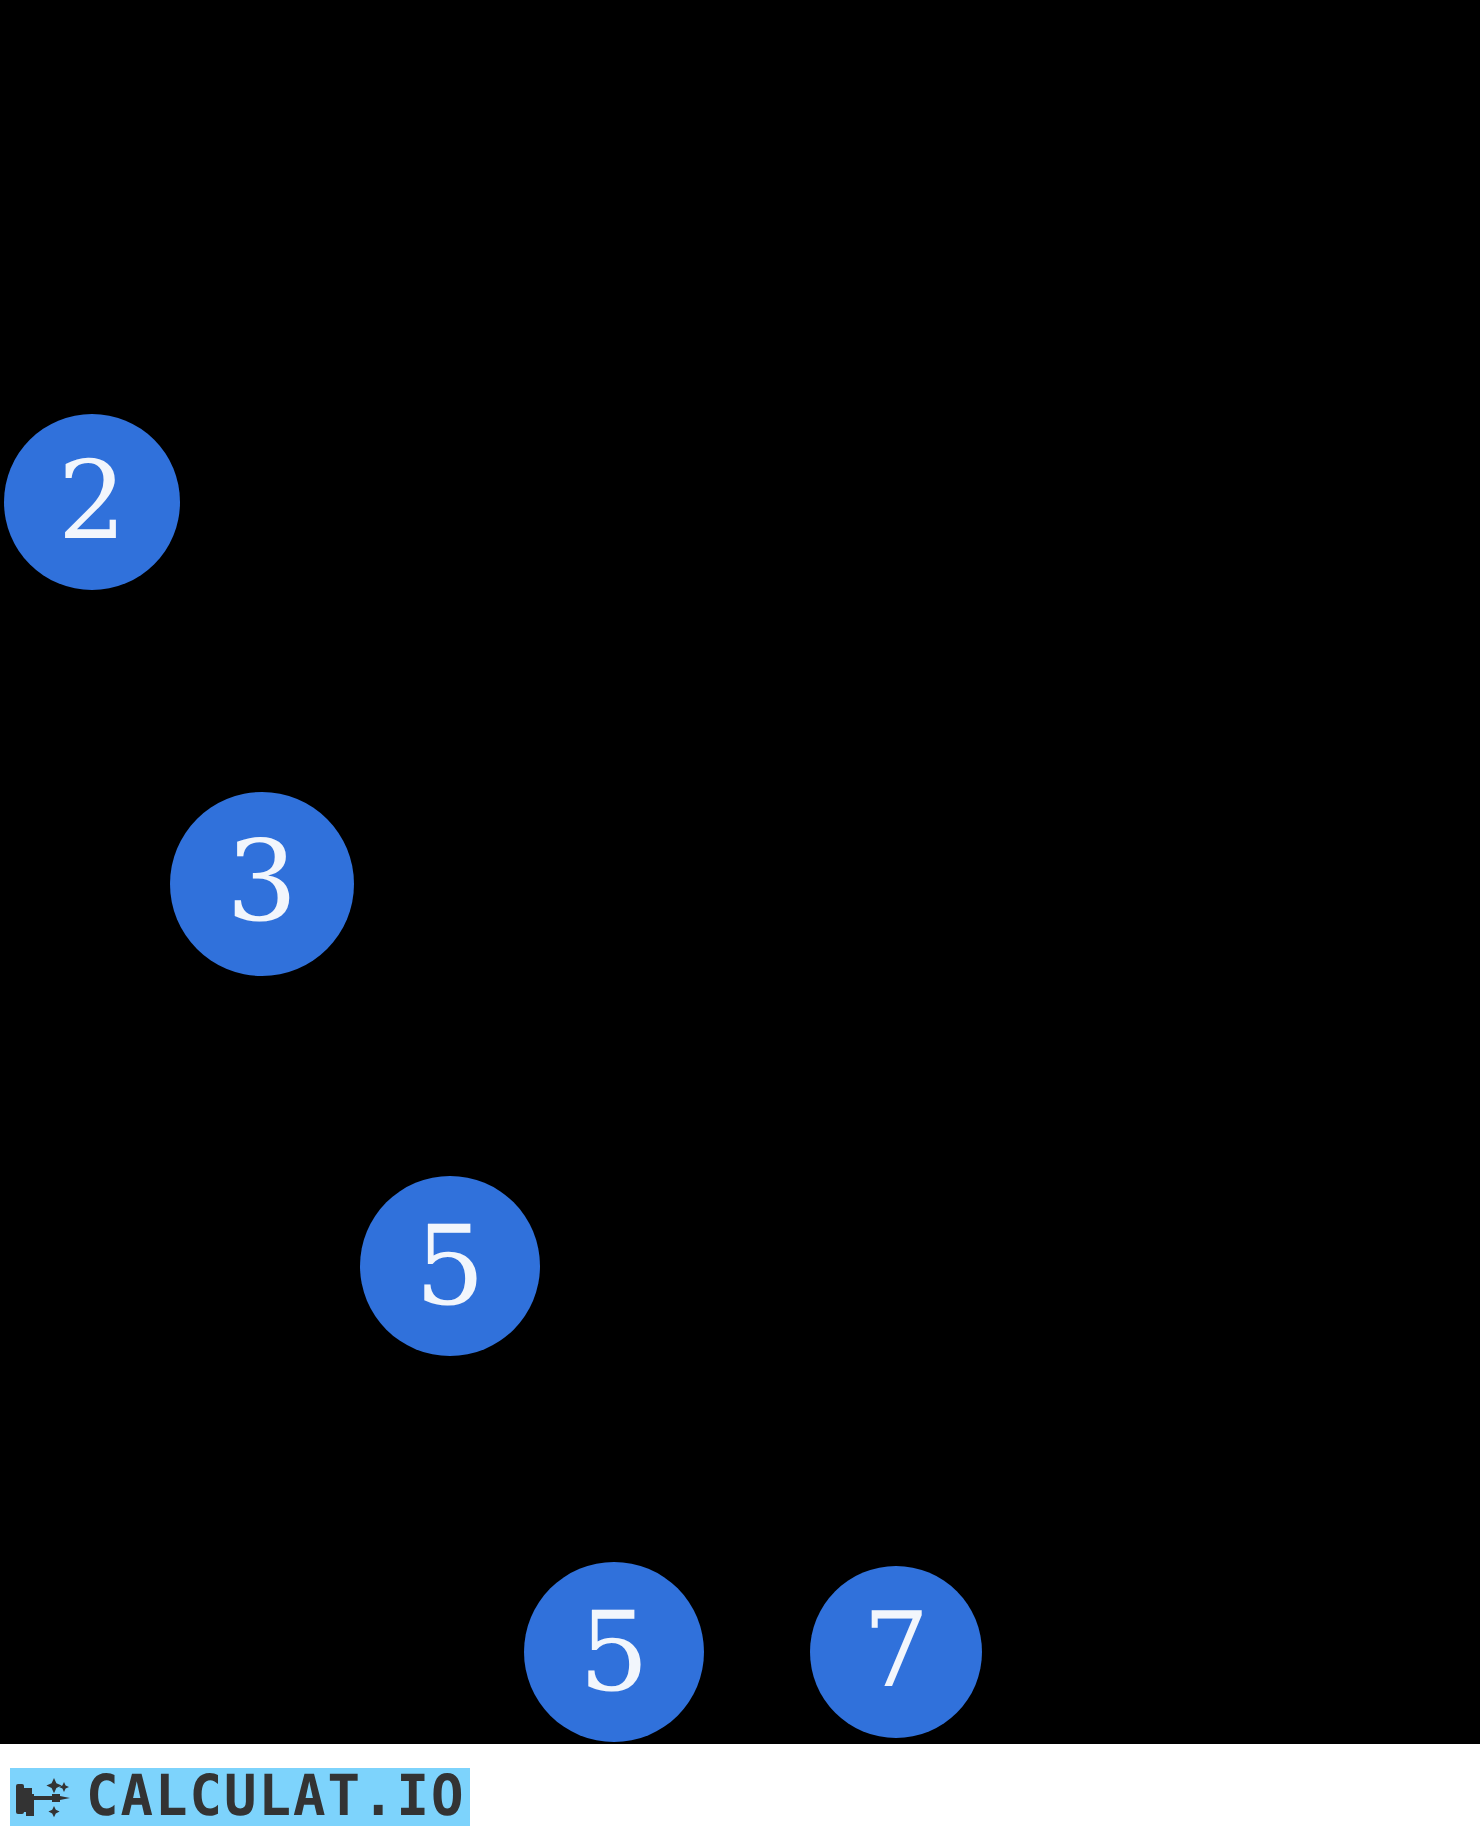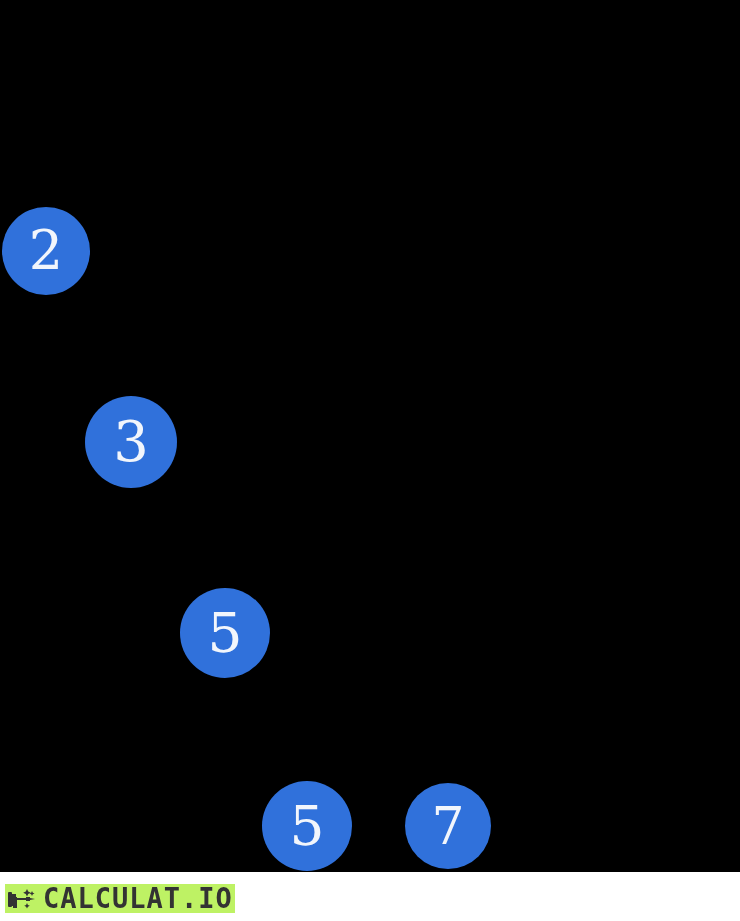--- a/index.html
+++ b/index.html
@@ -43,21 +43,21 @@
     display: block;
   }
   #watermark {
     position: absolute;
     left: 5px;
     top: 884px;
     height: 29px;
     display: flex;
     align-items: center;
     gap: 6px;
-    background: #bef264;
+    background: #7dd3fc;
     padding: 0 2px;
     box-sizing: border-box;
     justify-content: flex-end;
   }
   #watermark .wm-icon {
     width: 30px;
     height: 27px;
     flex: 0 0 auto;
     display: block;
   }

